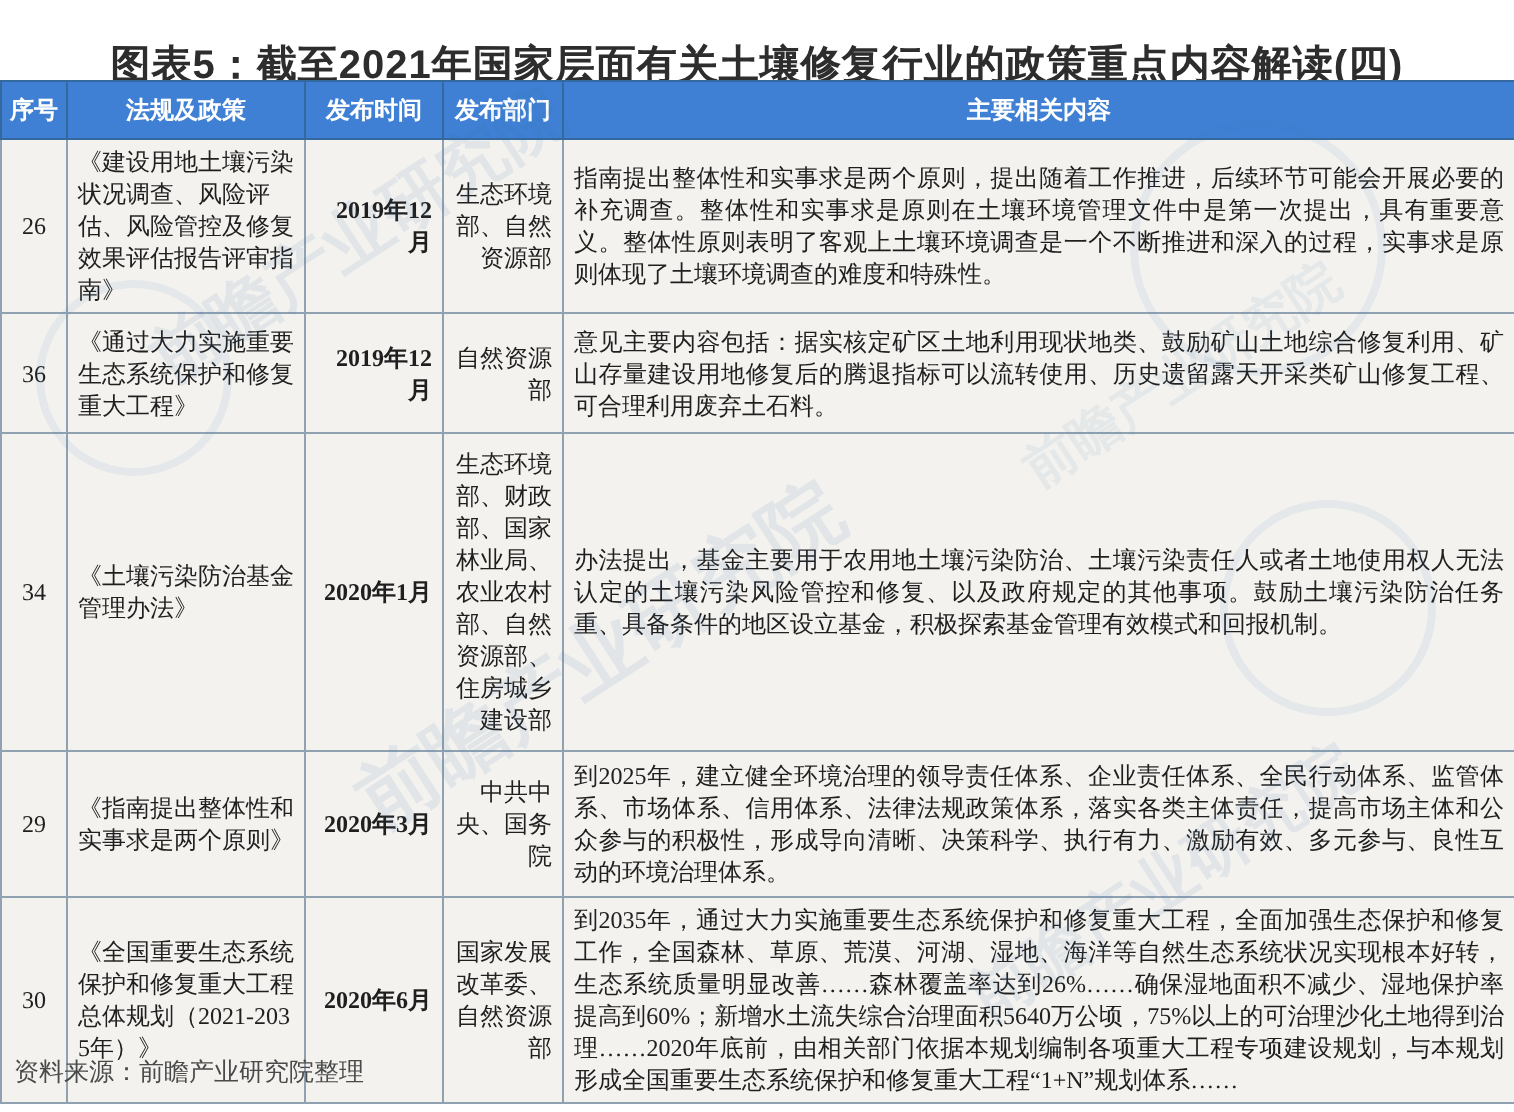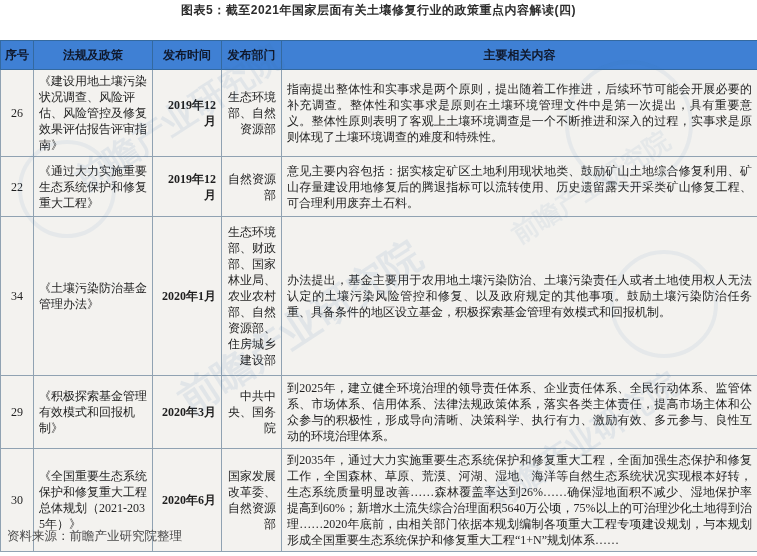--- a/index.html
+++ b/index.html
@@ -2,30 +2,30 @@
 <html><head>
 <meta charset="utf-8">
 <style>
   html,body{margin:0;padding:0;}
   body{
     width:757px;height:556px;background:#ffffff;
     font-family:"Liberation Sans",sans-serif;
     position:relative;overflow:hidden;
   }
   .title{
-    text-align:center;font-weight:bold;font-size:12px;color:#2d2d2d;
-    padding-top:2px;height:29px;letter-spacing:0.5px;
+    text-align:center;font-weight:bold;font-size:20px;color:#2d2d2d;
+    padding-top:19px;height:29px;letter-spacing:0.5px;
   }
   table.policy{
     position:absolute;left:0;top:40px;width:757px;
     border-collapse:collapse;table-layout:fixed;
     background:#f3f2ef;
   }
   table.policy th{
-    background:#3f80d4;color:#0f172a;font-size:12px;font-weight:bold;
+    background:#3f80d4;color:#ffffff;font-size:12px;font-weight:bold;
     height:24px;border:1px solid #34699f;padding:2px;
     font-family:"Liberation Sans",sans-serif;
   }
   table.policy td{
     border:1px solid #90a2b2;
     font-family:"Liberation Serif",serif;
     font-size:12px;line-height:16px;color:#1f1f1f;
     vertical-align:middle;padding:3px 5px;
     word-break:break-all;
   }
@@ -89,36 +89,36 @@
     </thead>
     <tbody>
       <tr class="row-0">
         <td class="c-no">26</td>
         <td class="c-policy">《建设用地土壤污染状况调查、风险评估、风险管控及修复效果评估报告评审指南》</td>
         <td class="c-date">2019年12月</td>
         <td class="c-dept">生态环境部、自然资源部</td>
         <td class="c-content">指南提出整体性和实事求是两个原则，提出随着工作推进，后续环节可能会开展必要的补充调查。整体性和实事求是原则在土壤环境管理文件中是第一次提出，具有重要意义。整体性原则表明了客观上土壤环境调查是一个不断推进和深入的过程，实事求是原则体现了土壤环境调查的难度和特殊性。</td>
       </tr>
       <tr class="row-1">
-        <td class="c-no">22</td>
+        <td class="c-no">36</td>
         <td class="c-policy">《通过大力实施重要生态系统保护和修复重大工程》</td>
         <td class="c-date">2019年12月</td>
         <td class="c-dept">自然资源部</td>
         <td class="c-content">意见主要内容包括：据实核定矿区土地利用现状地类、鼓励矿山土地综合修复利用、矿山存量建设用地修复后的腾退指标可以流转使用、历史遗留露天开采类矿山修复工程、可合理利用废弃土石料。</td>
       </tr>
       <tr class="row-2">
         <td class="c-no">34</td>
         <td class="c-policy">《土壤污染防治基金管理办法》</td>
         <td class="c-date">2020年1月</td>
         <td class="c-dept">生态环境部、财政部、国家林业局、农业农村部、自然资源部、住房城乡建设部</td>
         <td class="c-content">办法提出，基金主要用于农用地土壤污染防治、土壤污染责任人或者土地使用权人无法认定的土壤污染风险管控和修复、以及政府规定的其他事项。鼓励土壤污染防治任务重、具备条件的地区设立基金，积极探索基金管理有效模式和回报机制。</td>
       </tr>
       <tr class="row-3">
         <td class="c-no">29</td>
-        <td class="c-policy">《积极探索基金管理有效模式和回报机制》</td>
+        <td class="c-policy">《指南提出整体性和实事求是两个原则》</td>
         <td class="c-date">2020年3月</td>
         <td class="c-dept">中共中央、国务院</td>
         <td class="c-content">到2025年，建立健全环境治理的领导责任体系、企业责任体系、全民行动体系、监管体系、市场体系、信用体系、法律法规政策体系，落实各类主体责任，提高市场主体和公众参与的积极性，形成导向清晰、决策科学、执行有力、激励有效、多元参与、良性互动的环境治理体系。</td>
       </tr>
       <tr class="row-4">
         <td class="c-no">30</td>
         <td class="c-policy">《全国重要生态系统保护和修复重大工程总体规划（2021-2035年）》</td>
         <td class="c-date">2020年6月</td>
         <td class="c-dept">国家发展改革委、自然资源部</td>
         <td class="c-content">到2035年，通过大力实施重要生态系统保护和修复重大工程，全面加强生态保护和修复工作，全国森林、草原、荒漠、河湖、湿地、海洋等自然生态系统状况实现根本好转，生态系统质量明显改善……森林覆盖率达到26%……确保湿地面积不减少、湿地保护率提高到60%；新增水土流失综合治理面积5640万公顷，75%以上的可治理沙化土地得到治理……2020年底前，由相关部门依据本规划编制各项重大工程专项建设规划，与本规划形成全国重要生态系统保护和修复重大工程“1+N”规划体系……</td>

